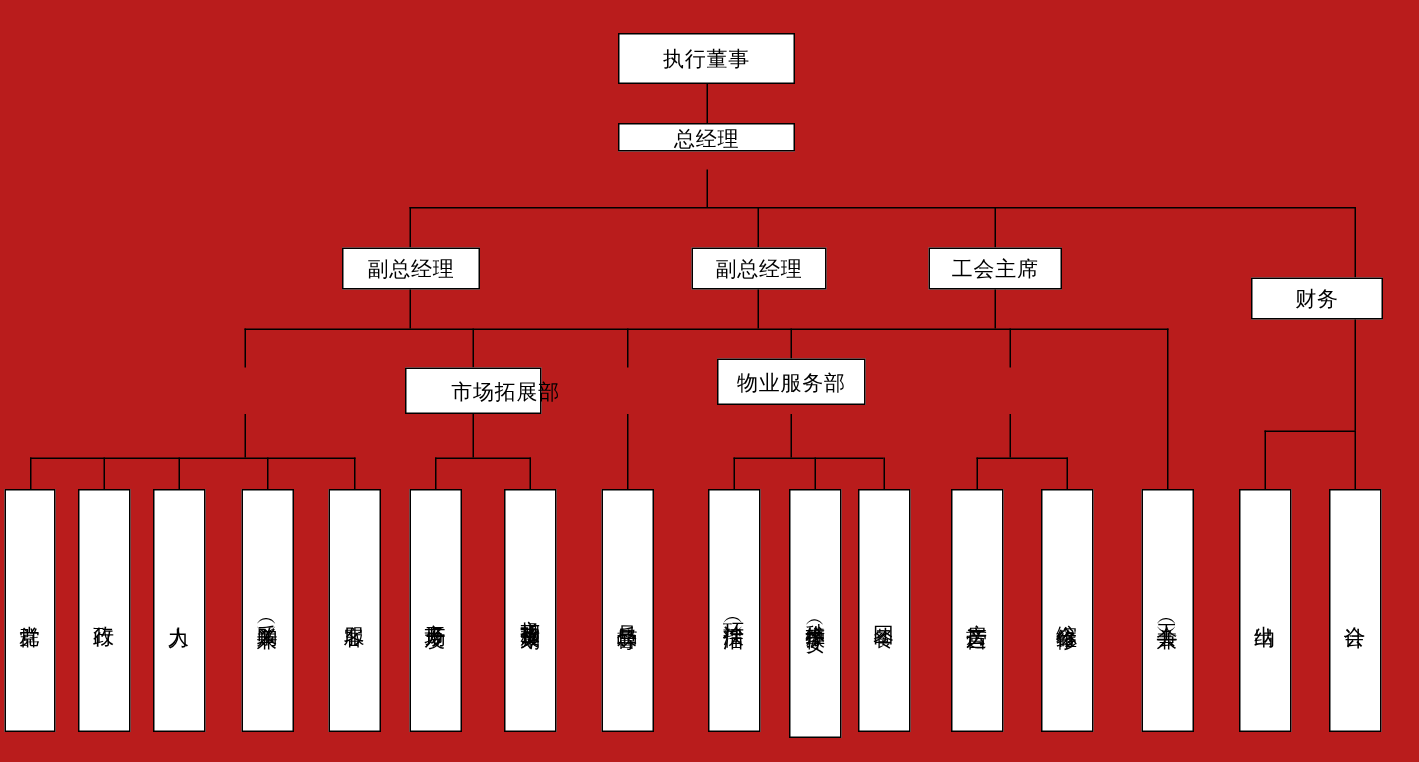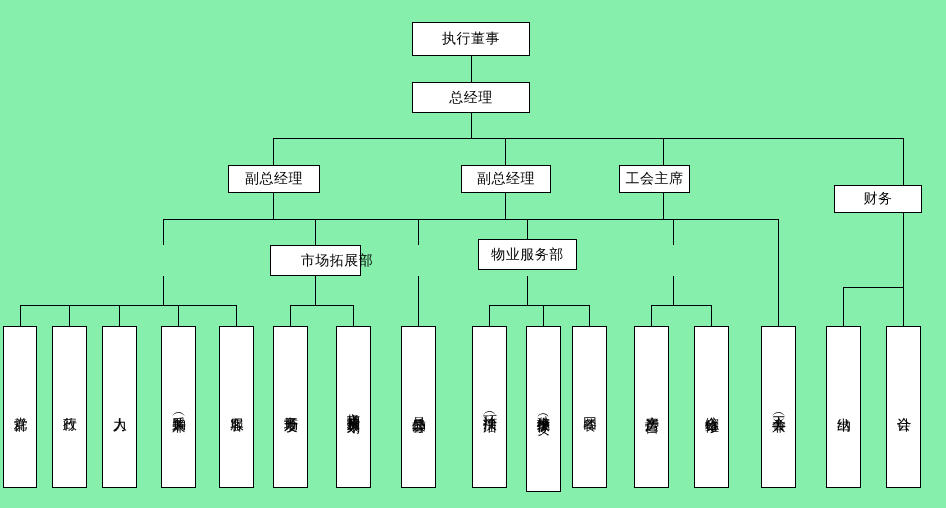--- a/index.html
+++ b/index.html
@@ -4,22 +4,22 @@
 <style>
   html, body {
     margin: 0;
     padding: 0;
     background: #ffffff;
   }
   #chart-root {
     position: relative;
     width: 946px;
     height: 508px;
-    background: #86efac;
-    font-family: Liberation Serif, serif;
+    background: #b91c1c;
+    font-family: Liberation Sans, sans-serif;
     overflow: hidden;
   }
   .node {
     position: absolute;
     box-sizing: border-box;
     border: 1px solid #000000;
     background: #ffffff;
     display: flex;
     align-items: center;
     justify-content: center;
@@ -59,41 +59,41 @@
 <body>
 
 <div id="chart-root">
 
   <div class="node horiz" style="left:412px; top:22px; width:118px; height:34px;">
     <span>执行董事</span>
   </div>
 
   <div class="conn v" style="left:471px; top:56px; height:26px;"></div>
 
-  <div class="node horiz" style="left:412px; top:82px; width:118px; height:31px;">
+  <div class="node horiz" style="left:412px; top:82px; width:118px; height:19px;">
     <span>总经理</span>
   </div>
 
   <div class="conn v" style="left:471px; top:113px; height:25px;"></div>
   <div class="conn h" style="left:273px; top:138px; width:631px;"></div>
 
   <div class="conn v" style="left:273px; top:138px; height:27px;"></div>
   <div class="conn v" style="left:505px; top:138px; height:27px;"></div>
   <div class="conn v" style="left:663px; top:138px; height:27px;"></div>
   <div class="conn v" style="left:903px; top:138px; height:47px;"></div>
 
   <div class="node horiz" style="left:228px; top:165px; width:92px; height:28px;">
     <span>副总经理</span>
   </div>
 
   <div class="node horiz" style="left:461px; top:165px; width:90px; height:28px;">
     <span>副总经理</span>
   </div>
 
-  <div class="node horiz" style="left:619px; top:165px; width:71px; height:28px;">
+  <div class="node horiz" style="left:619px; top:165px; width:89px; height:28px;">
     <span>工会主席</span>
   </div>
 
   <div class="node horiz" style="left:834px; top:185px; width:88px; height:28px;text-align:right;">
     <span>财务</span>
   </div>
 
   <div class="conn v" style="left:273px; top:193px; height:26px;"></div>
   <div class="conn v" style="left:505px; top:193px; height:26px;"></div>
   <div class="conn v" style="left:663px; top:193px; height:26px;"></div>

